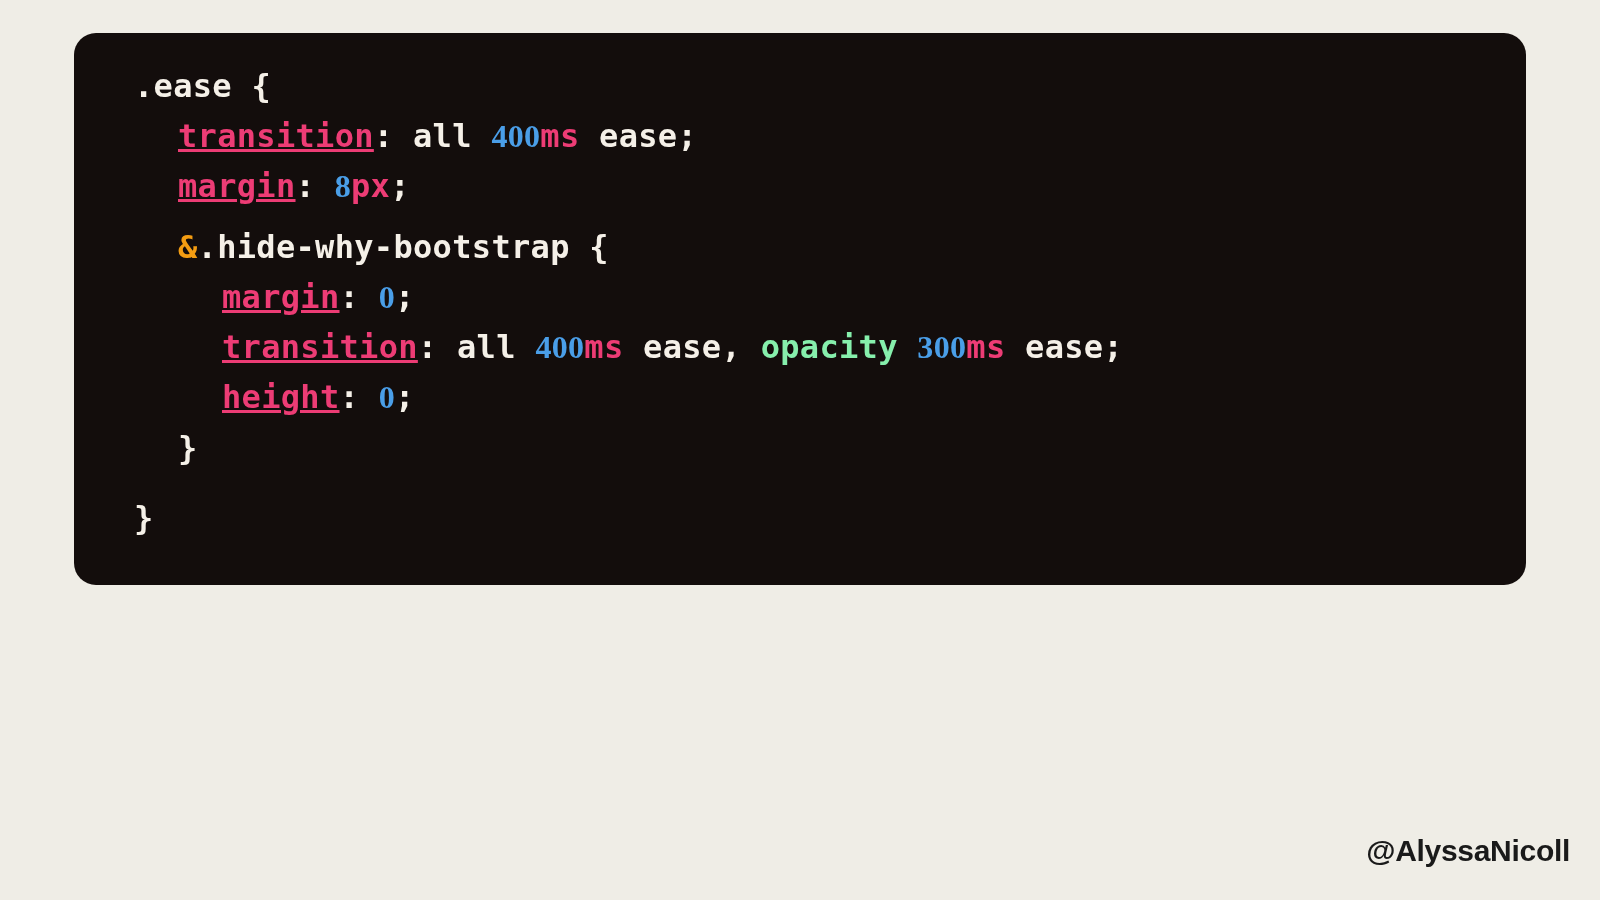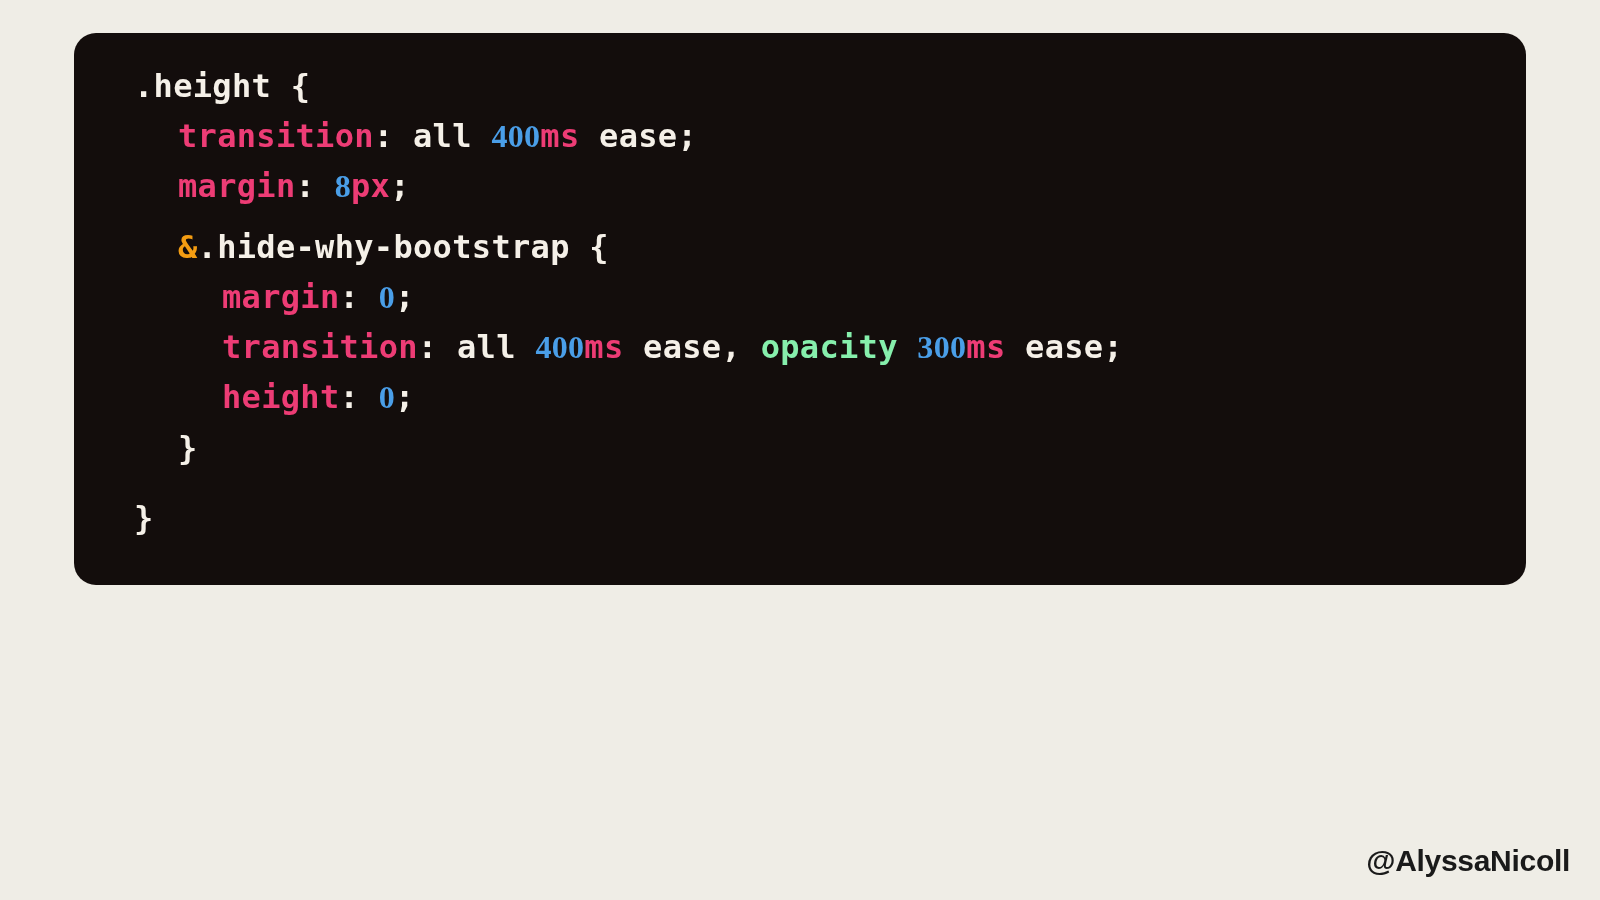--- a/index.html
+++ b/index.html
@@ -23,46 +23,46 @@
       background: #130d0c;
       border-radius: 22px;
       padding: 28px 60px 42px 60px;
       font-size: 32px;
       line-height: 1.57;
       font-weight: 600;
       letter-spacing: 0.01em;
     }
     .attribution {
       position: absolute;
-      bottom: 22px;
+      bottom: 32px;
       right: 30px;
       font-family: -apple-system, BlinkMacSystemFont, 'Segoe UI', Helvetica, Arial, sans-serif;
       font-weight: 700;
       font-size: 30px;
       color: #1a1a1a;
       letter-spacing: -0.01em;
     }
     .tok-default { color: #f5f0e8; }
-    .tok-property { color: #ed3c75; }
+    .tok-property { color: #ed3c75; text-decoration: underline; }
     .tok-number { color: #4a9ee8; font-family: Liberation Serif, serif; }
     .tok-unit { color: #ed3c75; }
     .tok-amp { color: #f39c12; }
     .tok-identifier { color: #86efac; }
     .code-line {
       white-space: pre;
     }
     .indent-1 { padding-left: 44px; }
     .indent-2 { padding-left: 88px; }
     .gap { height: 10px; }
   </style>
 </head>
 <body>
 
 <div class="code-block">
-  <div class="code-line"><span class="tok-default">.height {</span></div>
+  <div class="code-line"><span class="tok-default">.ease {</span></div>
 
   <div class="code-line indent-1"><span class="tok-property">transition</span><span class="tok-default">: all </span><span class="tok-number">400</span><span class="tok-unit">ms</span><span class="tok-default"> ease;</span></div>
 
   <div class="code-line indent-1"><span class="tok-property">margin</span><span class="tok-default">: </span><span class="tok-number">8</span><span class="tok-unit">px</span><span class="tok-default">;</span></div>
 
 
   <div class="gap"></div>
 
   <div class="code-line indent-1"><span class="tok-amp">&amp;</span><span class="tok-default">.hide-why-bootstrap {</span></div>
 

